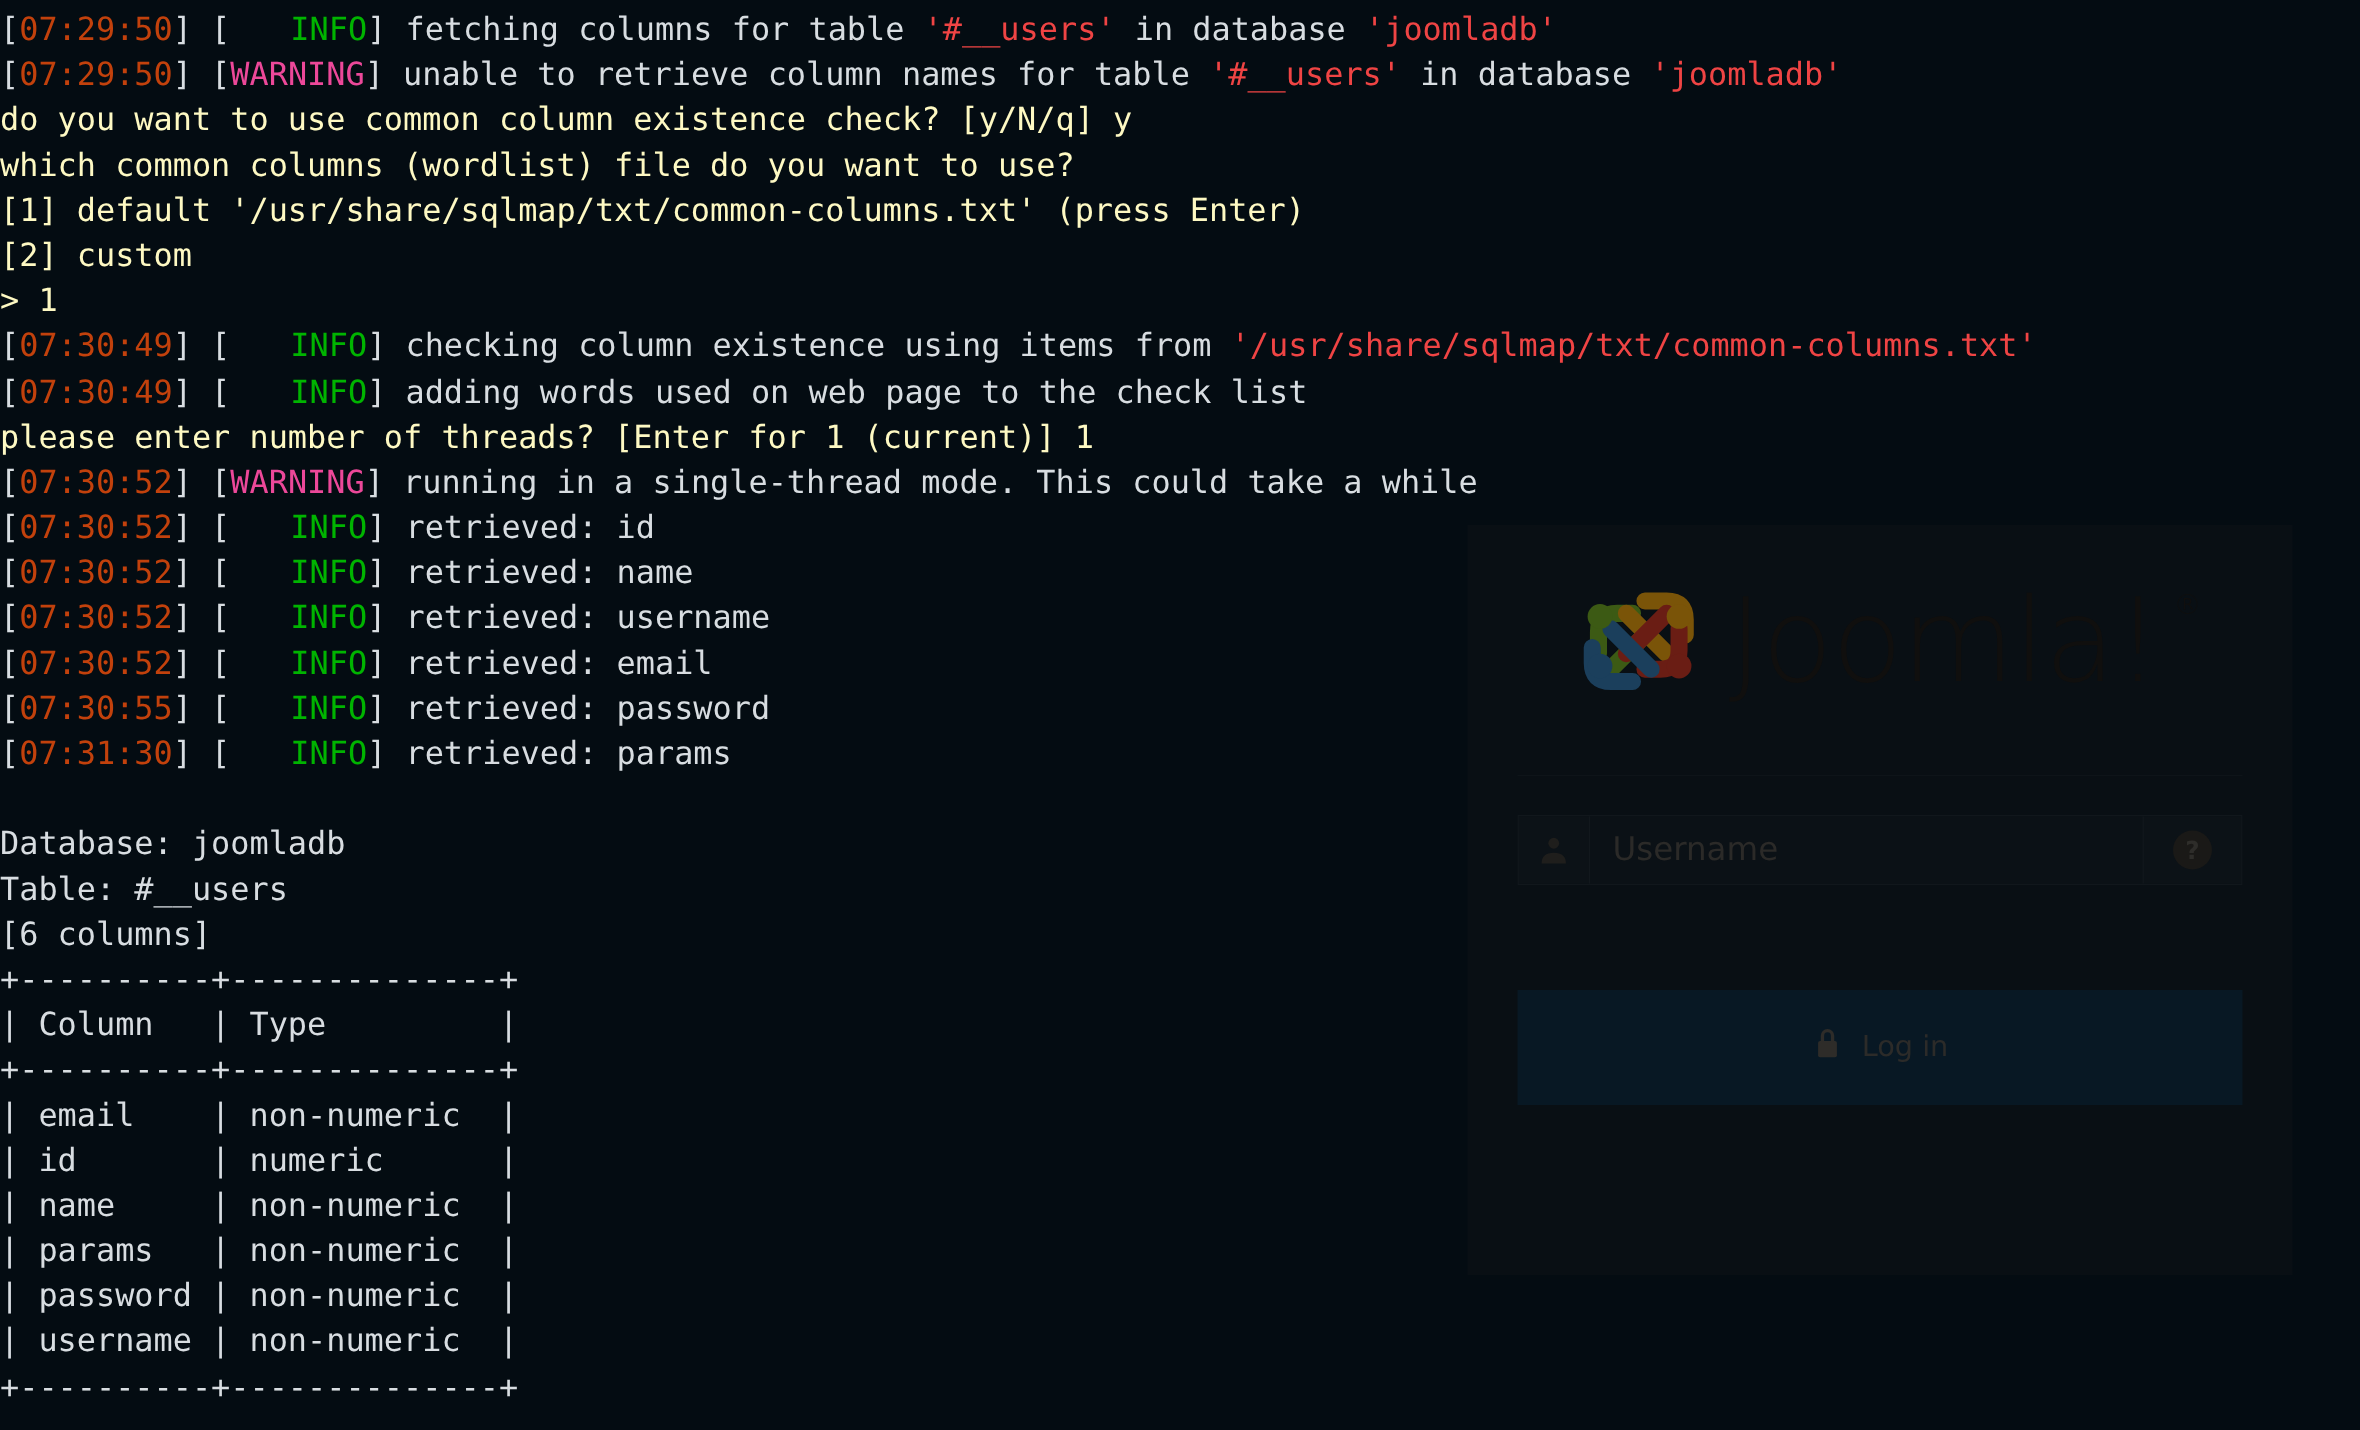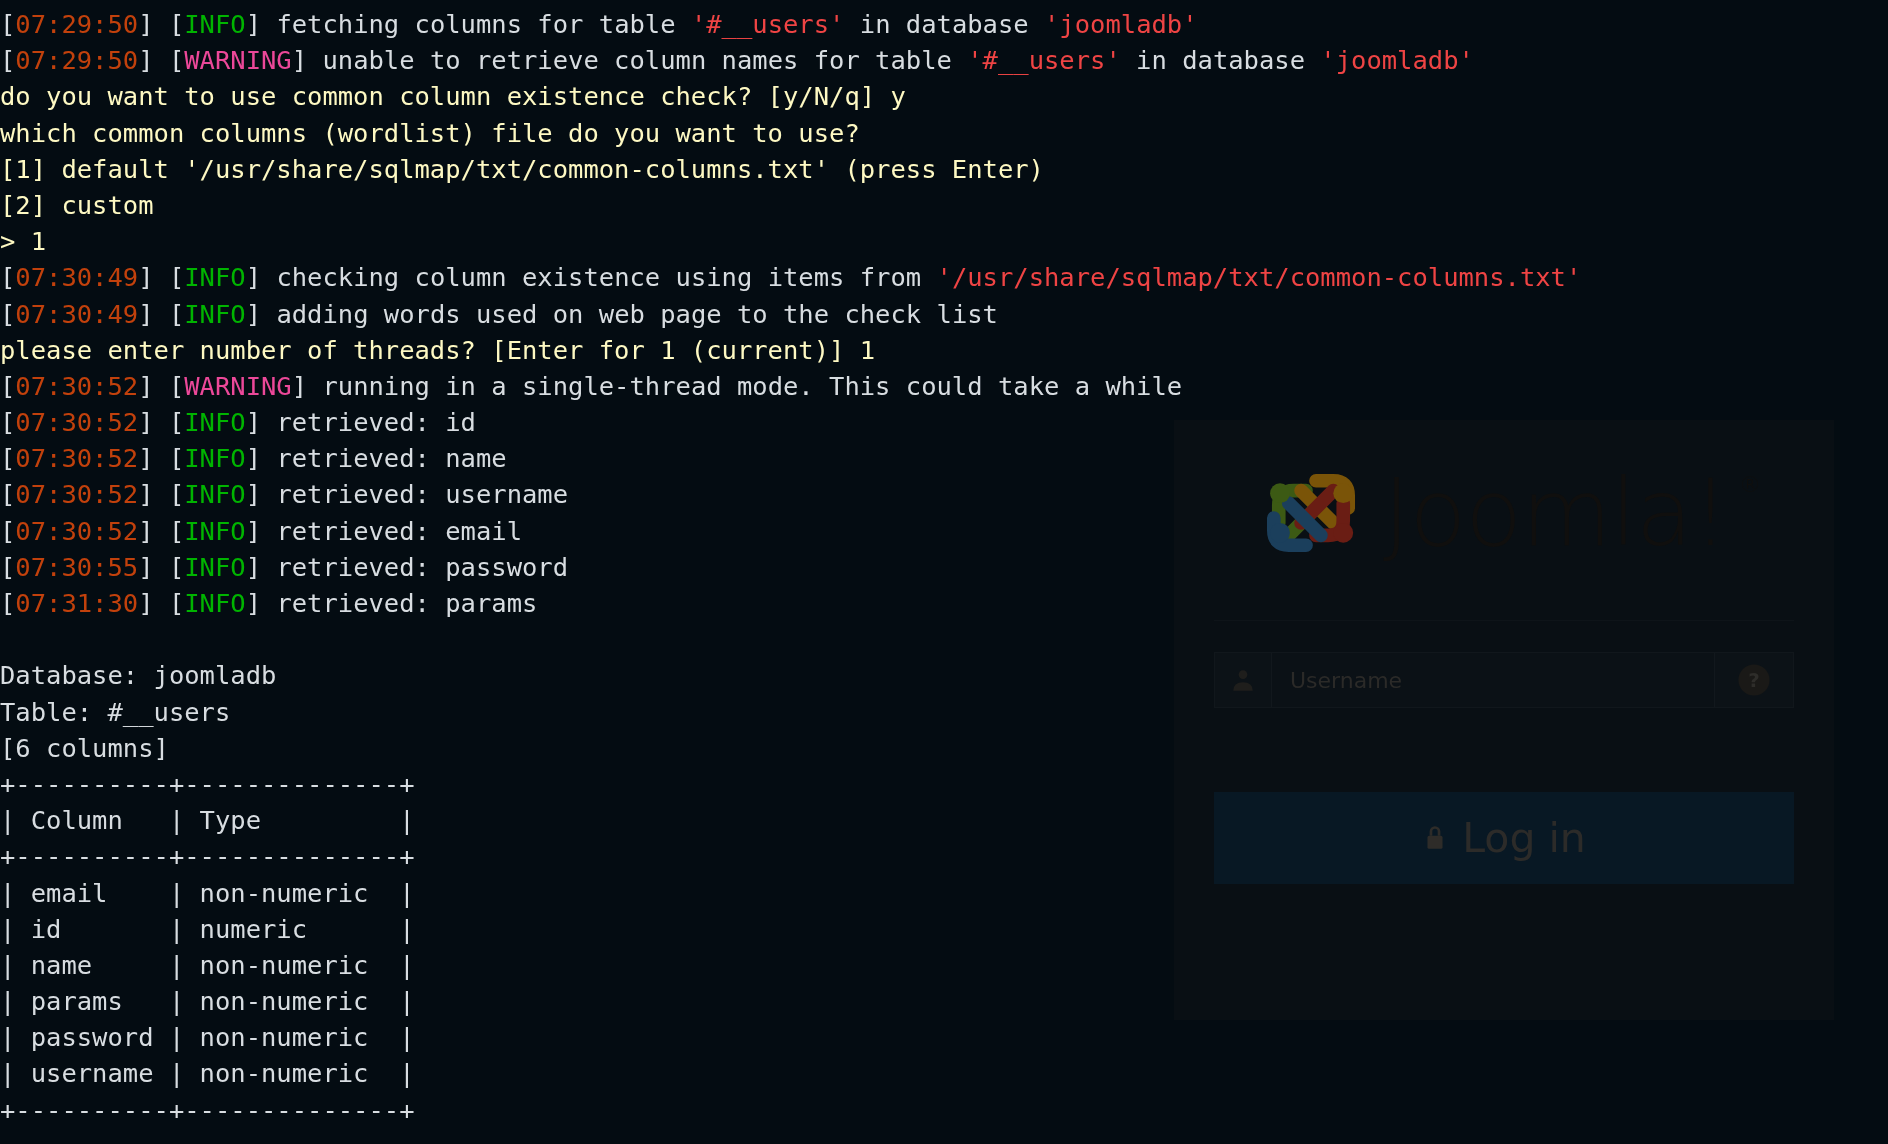--- a/index.html
+++ b/index.html
@@ -36,21 +36,21 @@
     white-space: pre;
     color: #d8dde1;
   }
   .tline {
     height: 36.2px;
     white-space: pre;
     padding-left: 0px;
   }
   .seg { white-space: pre; }
   .c-time   { color: #c2410c; }
-  .c-info   { color: #00b400; }
+  .c-info   { color: #00b400; margin-left: 48px; }
   .c-warn   { color: #ec4899; }
   .c-plain  { color: #d8dde1; }
   .c-dim    { color: #ef4444; text-align: right; }
   .c-bold   { color: #fef9c3; font-weight: normal; }
 
   
   #joomla-panel {
     position: absolute;
     left: 1174px;
     top: 420px;
@@ -120,21 +120,21 @@
     justify-content: center;
     border-right: 1px solid rgba(255,255,255,0.028);
     background: rgba(255,255,255,0.008);
   }
   .jl-input {
     flex: 1;
     display: flex;
     align-items: center;
     padding-left: 18px;
     font-family: "DejaVu Sans", "Liberation Sans", sans-serif;
-    font-size: 22px;
+    font-size: 26px;
     color: #2b2a28;
     background: transparent;
     border: none;
     outline: none;
     width: 100%;
   }
   .jl-input::placeholder { color: #2b2a28; opacity: 1; }
   .jl-help {
     width: 78px;
     display: flex;
@@ -150,21 +150,21 @@
     top: 372px;
     width: 580px;
     height: 92px;
     background: rgba(8, 30, 46, 0.62);
     border: none;
     display: flex;
     align-items: center;
     justify-content: center;
     gap: 14px;
     font-family: "DejaVu Sans", "Liberation Sans", sans-serif;
-    font-size: 41px;
+    font-size: 23px;
     color: #2c2b29;
     cursor: pointer;
     box-sizing: border-box;
   }
 </style>
 </head>
 <body>
 
 <div id="terminal">
   <div id="term-lines"><div class="tline"><span class="seg c-plain">[</span><span class="seg c-time">07:29:50</span><span class="seg c-plain">] [</span><span class="seg c-info">INFO</span><span class="seg c-plain">] fetching columns for table </span><span class="seg c-dim">'#__users'</span><span class="seg c-plain"> in database </span><span class="seg c-dim">'joomladb'</span></div><div class="tline"><span class="seg c-plain">[</span><span class="seg c-time">07:29:50</span><span class="seg c-plain">] [</span><span class="seg c-warn">WARNING</span><span class="seg c-plain">] unable to retrieve column names for table </span><span class="seg c-dim">'#__users'</span><span class="seg c-plain"> in database </span><span class="seg c-dim">'joomladb'</span></div><div class="tline"><span class="seg c-bold">do you want to use common column existence check? [y/N/q] y</span></div><div class="tline"><span class="seg c-bold">which common columns (wordlist) file do you want to use?</span></div><div class="tline"><span class="seg c-bold">[1] default '/usr/share/sqlmap/txt/common-columns.txt' (press Enter)</span></div><div class="tline"><span class="seg c-bold">[2] custom</span></div><div class="tline"><span class="seg c-bold">&gt; 1</span></div><div class="tline"><span class="seg c-plain">[</span><span class="seg c-time">07:30:49</span><span class="seg c-plain">] [</span><span class="seg c-info">INFO</span><span class="seg c-plain">] checking column existence using items from </span><span class="seg c-dim">'/usr/share/sqlmap/txt/common-columns.txt'</span></div><div class="tline"><span class="seg c-plain">[</span><span class="seg c-time">07:30:49</span><span class="seg c-plain">] [</span><span class="seg c-info">INFO</span><span class="seg c-plain">] adding words used on web page to the check list</span></div><div class="tline"><span class="seg c-bold">please enter number of threads? [Enter for 1 (current)] 1</span></div><div class="tline"><span class="seg c-plain">[</span><span class="seg c-time">07:30:52</span><span class="seg c-plain">] [</span><span class="seg c-warn">WARNING</span><span class="seg c-plain">] running in a single-thread mode. This could take a while</span></div><div class="tline"><span class="seg c-plain">[</span><span class="seg c-time">07:30:52</span><span class="seg c-plain">] [</span><span class="seg c-info">INFO</span><span class="seg c-plain">] retrieved: id</span></div><div class="tline"><span class="seg c-plain">[</span><span class="seg c-time">07:30:52</span><span class="seg c-plain">] [</span><span class="seg c-info">INFO</span><span class="seg c-plain">] retrieved: name</span></div><div class="tline"><span class="seg c-plain">[</span><span class="seg c-time">07:30:52</span><span class="seg c-plain">] [</span><span class="seg c-info">INFO</span><span class="seg c-plain">] retrieved: username</span></div><div class="tline"><span class="seg c-plain">[</span><span class="seg c-time">07:30:52</span><span class="seg c-plain">] [</span><span class="seg c-info">INFO</span><span class="seg c-plain">] retrieved: email</span></div><div class="tline"><span class="seg c-plain">[</span><span class="seg c-time">07:30:55</span><span class="seg c-plain">] [</span><span class="seg c-info">INFO</span><span class="seg c-plain">] retrieved: password</span></div><div class="tline"><span class="seg c-plain">[</span><span class="seg c-time">07:31:30</span><span class="seg c-plain">] [</span><span class="seg c-info">INFO</span><span class="seg c-plain">] retrieved: params</span></div><div class="tline"><span class="seg c-plain"> </span></div><div class="tline"><span class="seg c-plain">Database: joomladb</span></div><div class="tline"><span class="seg c-plain">Table: #__users</span></div><div class="tline"><span class="seg c-plain">[6 columns]</span></div><div class="tline"><span class="seg c-plain">+----------+--------------+</span></div><div class="tline"><span class="seg c-plain">| Column   | Type         |</span></div><div class="tline"><span class="seg c-plain">+----------+--------------+</span></div><div class="tline"><span class="seg c-plain">| email    | non-numeric  |</span></div><div class="tline"><span class="seg c-plain">| id       | numeric      |</span></div><div class="tline"><span class="seg c-plain">| name     | non-numeric  |</span></div><div class="tline"><span class="seg c-plain">| params   | non-numeric  |</span></div><div class="tline"><span class="seg c-plain">| password | non-numeric  |</span></div><div class="tline"><span class="seg c-plain">| username | non-numeric  |</span></div><div class="tline"><span class="seg c-plain">+----------+--------------+</span></div></div>

